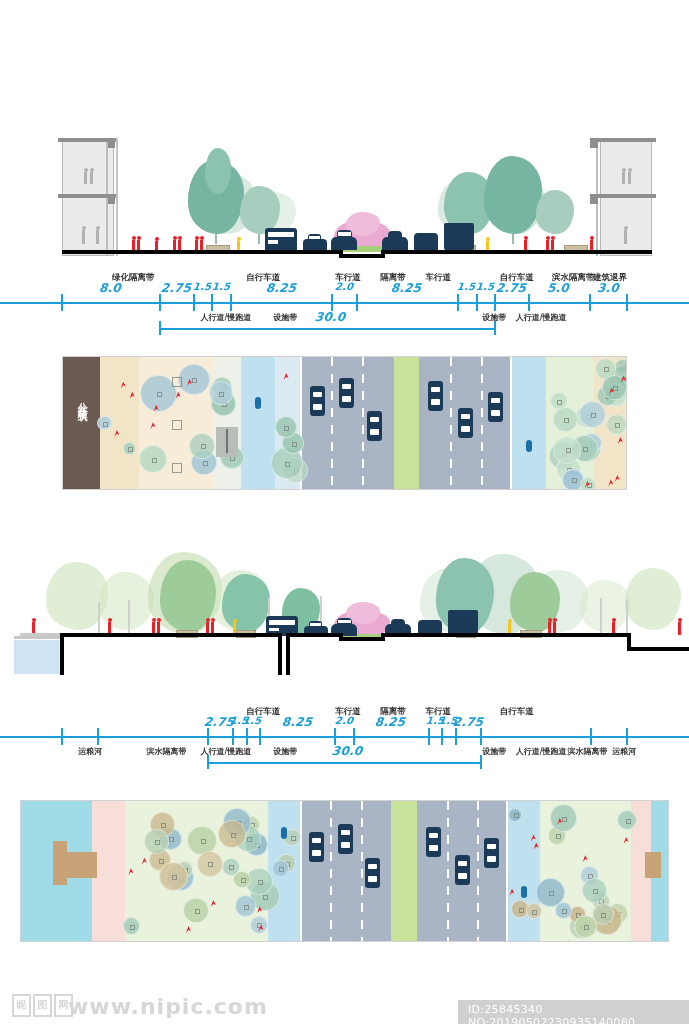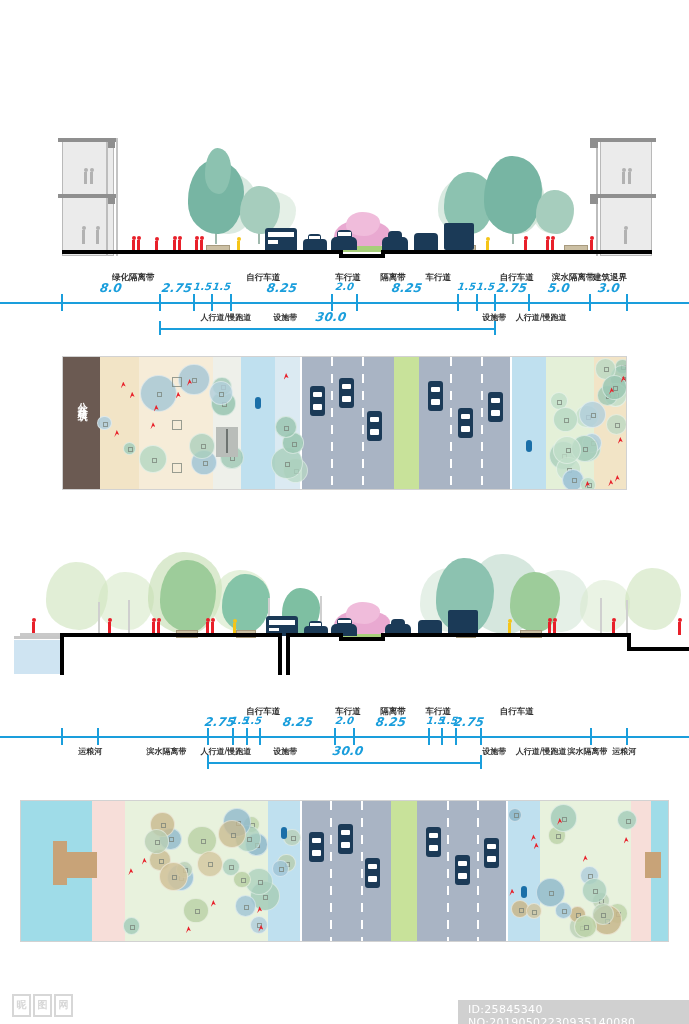--- a/index.html
+++ b/index.html
@@ -682,15 +682,16 @@
       <div style="position: absolute; left: 107.344px; top: 67.1429px; width: 5px; height: 7px; background: rgb(232, 32, 42); clip-path: polygon(50% 0px, 100% 70%, 50% 55%, 0px 100%);"></div>
       <div style="position: absolute; left: 189.73px; top: 99.1051px; width: 5px; height: 7px; background: rgb(232, 32, 42); clip-path: polygon(50% 0px, 100% 70%, 50% 55%, 0px 100%);"></div>
       <div style="position: absolute; left: 536.187px; top: 16.9931px; width: 5px; height: 7px; background: rgb(232, 32, 42); clip-path: polygon(50% 0px, 100% 70%, 50% 55%, 0px 100%);"></div>
     </div>
 
   <div class="wmlogo" style="left:12px;top:994px;">
     <u>昵</u>
     <u>图</u>
     <u>网</u>
   </div>
+  <div class="wm" style="left:68px;top:994px;">www.nipic.com</div>
   <div class="idbar" style="left:458px;top:1000px;">ID:25845340 NO:20190502230935140080</div>
 
 </div>
 
 </body></html>

